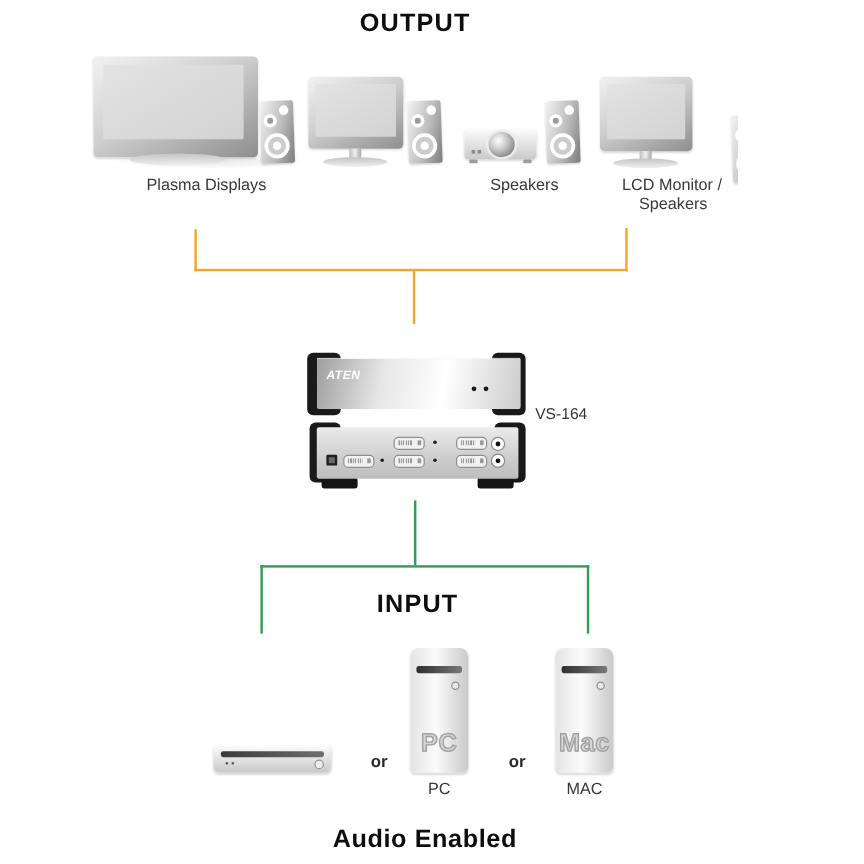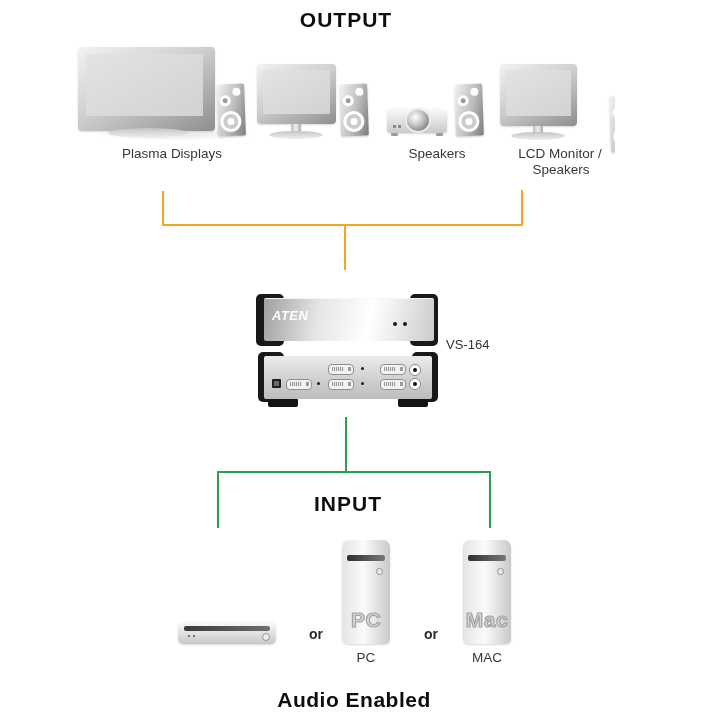--- a/index.html
+++ b/index.html
@@ -42,21 +42,21 @@
   .proj-dot{position:absolute;width:3px;height:3px;background:#8a8a8a;}
   .proj-foot{position:absolute;width:7px;height:3px;background:#9c9c9c;border-radius:1px;}
 
   
   .cap{position:absolute;background:#191919;border-radius:5px;}
   .vs-body{position:absolute;border-radius:2px;
     background:linear-gradient(100deg,#9f9f9f 0%,#e6e6e6 32%,#ffffff 62%,#cccccc 100%);
     border-top:1px solid #f6f6f6;}
   .vs-body-back{position:absolute;border-radius:2px;
     background:linear-gradient(180deg,#ebebeb 0%,#cdcdcd 60%,#bdbdbd 100%);}
-  .aten{position:absolute;font-size:13px;font-weight:bold;font-style:italic;color:#ffffff;letter-spacing:0.5px;}
+  .aten{position:absolute;font-size:10px;font-weight:bold;font-style:italic;color:#ffffff;letter-spacing:0.5px;}
   .led{position:absolute;width:4px;height:4px;border-radius:50%;background:#1a1a1a;}
   .foot{position:absolute;width:30px;height:9px;background:#141414;border-radius:2px;}
   .dvi{position:absolute;width:24px;height:9px;background:#f2f2f2;border:1px solid #8f8f8f;border-radius:4px;}
   .dvi::before{content:"";position:absolute;left:3px;top:2px;width:12px;height:4px;
     background:repeating-linear-gradient(90deg,#9a9a9a 0 1px,#e8e8e8 1px 2px);}
   .dvi::after{content:"";position:absolute;right:2px;top:2px;width:3px;height:4px;background:#9a9a9a;}
   .jack{position:absolute;width:10px;height:10px;border-radius:50%;background:#fff;border:1px solid #8a8a8a;}
   .jack::after{content:"";position:absolute;left:3px;top:3px;width:4px;height:4px;border-radius:50%;background:#111;}
   .pdot{position:absolute;width:3px;height:3px;border-radius:50%;background:#1c1c1c;}
   .sqport{position:absolute;width:9px;height:9px;background:#1e1e1e;border-radius:1px;}

